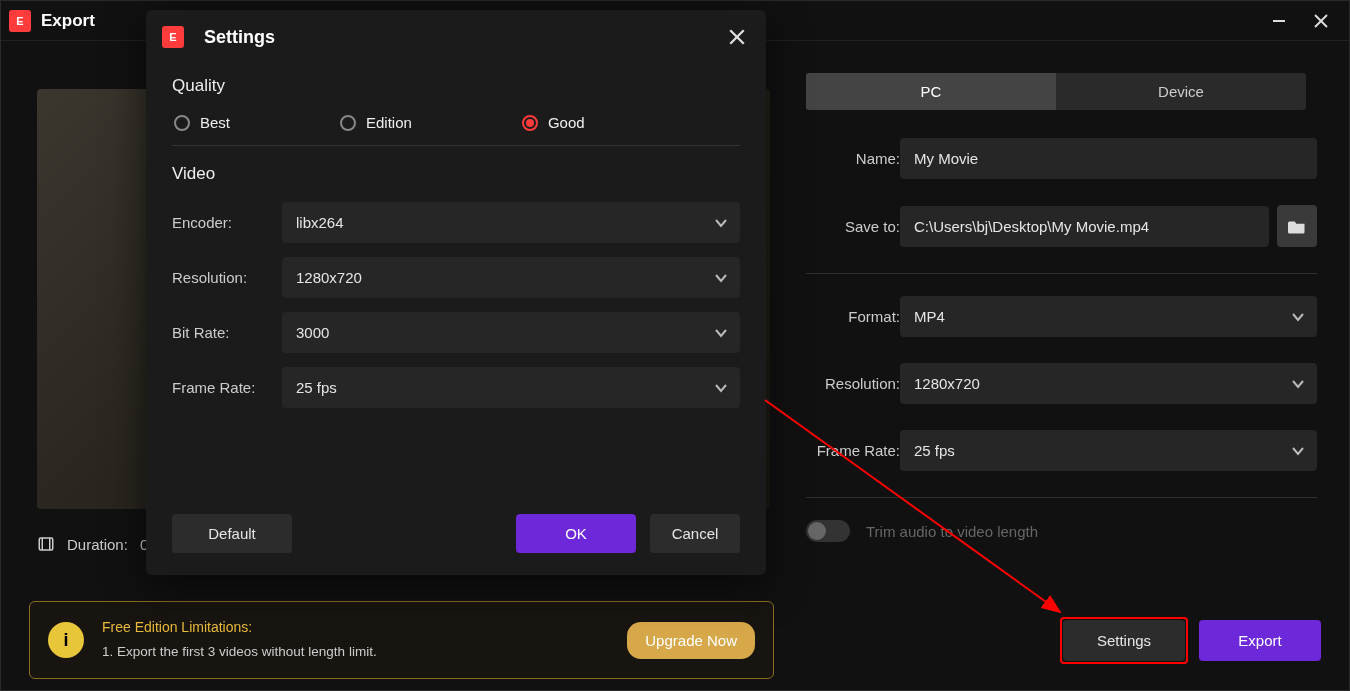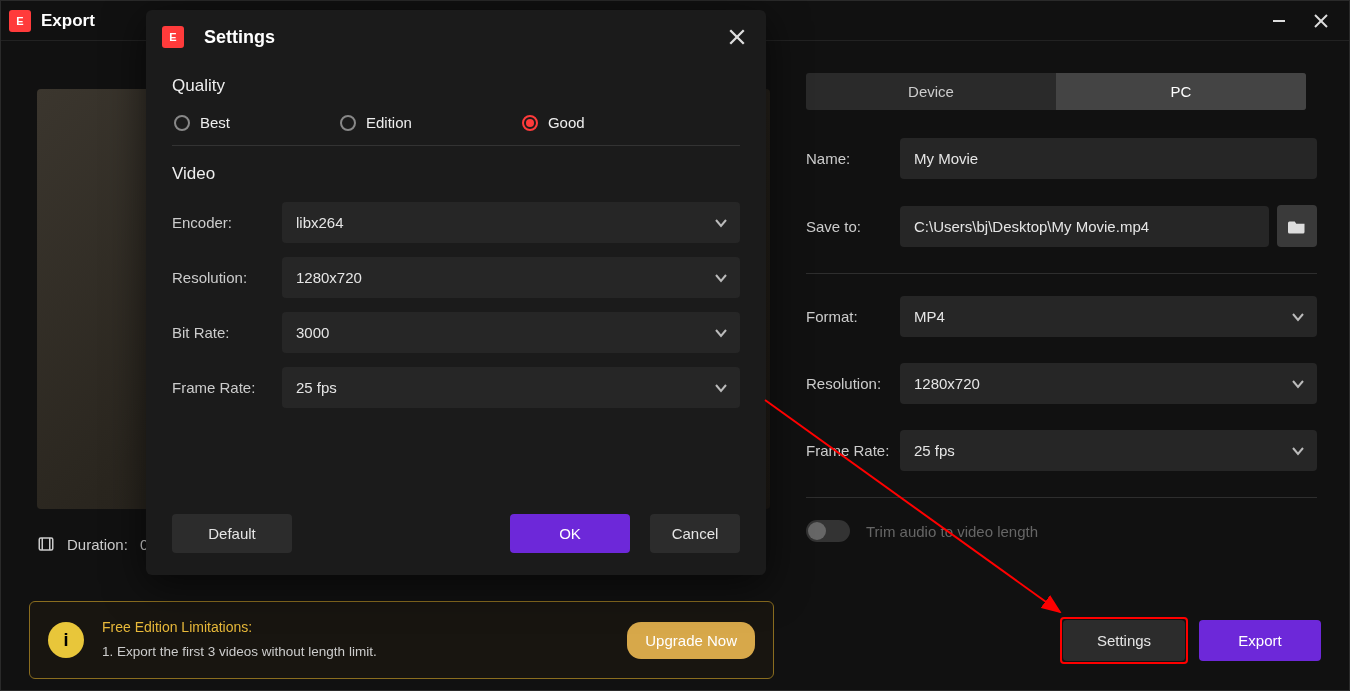--- a/index.html
+++ b/index.html
@@ -18,21 +18,21 @@
   .preview-box { width: 100%; height: 420px; background: #2e2b26; border-radius: 4px; background-image: linear-gradient(135deg,#3b362e 0%,#2a261f 40%,#1e1a15 100%); }
   .duration-row { display: flex; align-items: center; gap: 12px; margin-top: 26px; color:#ccc; font-size:15px;}
   .film-icon { width:18px; height:18px; }
 
   .form-col { flex: 1; padding: 32px 32px 0 0; }
   .tabs { display: flex; width: 100%; max-width: 500px; background: #2a2a2a; border-radius: 3px; overflow: hidden; margin-bottom: 28px; }
   .tab { flex: 1; text-align: center; padding: 10px 0; font-size: 15px; color: #ccc; cursor: pointer; }
   .tab.active { background: #444; color: #fff; }
 
   .field-row { display: flex; align-items: center; margin-bottom: 26px; }
-  .field-label { width: 94px; font-size: 15px; color: #ccc; }
+  .field-label { width: 94px; font-size: 15px; color: #ccc; text-align: right; }
   .input, .select { flex: 1; background: #262626; border: none; color: #e5e5e5; font-size: 15px; padding: 12px 14px; border-radius: 4px; outline: none; }
   .select-wrap { position: relative; flex:1; }
   .select-wrap .chev { position: absolute; right: 12px; top: 50%; transform: translateY(-50%); pointer-events:none; }
   .browse-btn { width: 40px; height: 42px; background: #3a3a3a; border-radius: 4px; margin-left: 8px; display:flex;align-items:center;justify-content:center; cursor:pointer;}
   .divider-h { height:1px; background:#2e2e2e; margin: 4px 0 22px 0; }
 
   .toggle-row { display:flex; align-items:center; gap:16px; margin-top:8px; }
   .toggle { width:44px; height:22px; background:#333; border-radius:11px; position:relative; cursor:pointer;}
   .toggle-knob { width:18px; height:18px; background:#666; border-radius:50%; position:absolute; top:2px; left:2px; }
   .toggle-label { color:#666; font-size:15px; }
@@ -65,21 +65,21 @@
   .radio-item.selected .radio-outer { border-color:#ff3b3b; }
   .radio-inner { width:8px; height:8px; background:#ff3b3b; border-radius:50%; display:none;}
   .radio-item.selected .radio-inner { display:block; }
   .radio-label { font-size:15px; color:#eee;}
   .hr { height:1px; background:#333; margin:8px 0 18px 0;}
 
   .m-field { display:flex; align-items:center; margin-bottom:14px; }
   .m-label { width:110px; font-size:15px; color:#ccc; }
   .m-select { flex:1; }
 
-  .modal-footer { display:flex; gap:20px; padding:16px 26px 22px 26px; }
+  .modal-footer { display:flex; gap:14px; padding:16px 26px 22px 26px; }
   .modal-footer .spacer { flex:1; }
   .btn-small { min-width:120px; padding:11px 0;}
 
   
   .arrow-svg { position:absolute; left:0; top:0; width:1350px; height:691px; pointer-events:none; z-index:60;}
 
   .chev svg, .win-btn svg, .modal-close svg { display:block; }
 </style>
 </head>
 <body>
@@ -114,22 +114,22 @@
             <line x1="7" y1="4" x2="7" y2="20"></line>
             <line x1="17" y1="4" x2="17" y2="20"></line>
           </svg>
         <span>Duration:</span>
         <span>00</span>
       </div>
     </div>
 
     <div class="form-col">
       <div class="tabs">
+        <div class="tab active">PC</div>
         <div class="tab">Device</div>
-        <div class="tab active">PC</div>
       </div>
 
       <div class="field-row">
         <div class="field-label">Name:</div>
         <input class="input" value="My Movie" style="">
       </div>
 
       <div class="field-row">
         <div class="field-label">Save to:</div>
         <input class="input" value="C:\Users\bj\Desktop\My Movie.mp4" style="">

